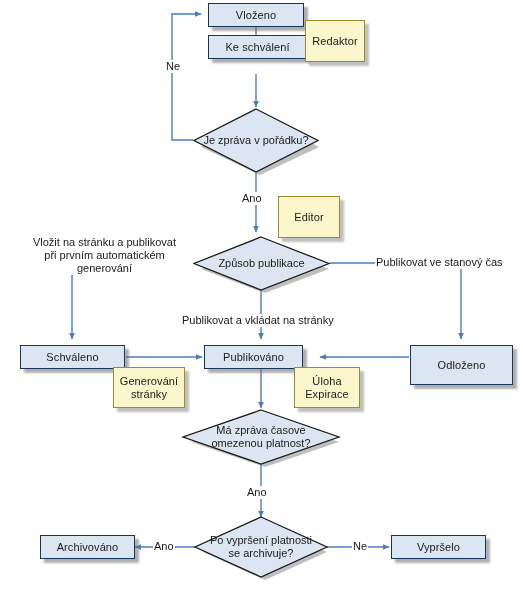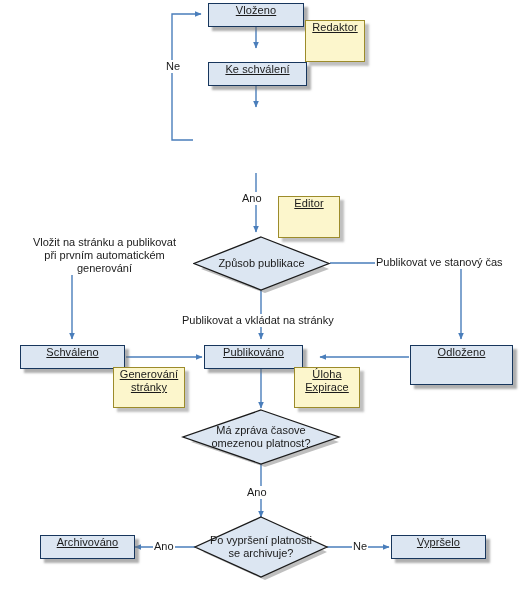--- a/index.html
+++ b/index.html
@@ -22,28 +22,28 @@
     position: absolute;
     left: 0;
     top: 0;
     width: 523px;
     height: 596px;
   }
   .node {
     position: absolute;
     box-sizing: border-box;
     display: flex;
+    align-items: center;
     justify-content: center;
     text-align: center;
     color: #1a1a1a;
     font-size: 11px;
     line-height: 13px;
     letter-spacing: 0.1px;
     z-index: 3;
-    text-decoration: underline;
   }
   .box {
     background: #dce6f2;
     border: 1.2px solid #17365d;
     box-shadow: 4px 4px 2px rgba(110,110,110,0.55);
   }
   .note {
     background: #fcf6cc;
     border: 1.2px solid #9c8b2a;
     box-shadow: 4px 4px 2px rgba(130,130,130,0.5);
@@ -126,21 +126,21 @@
       <path d="M195,547 L135,547" marker-end="url(#arrow)"></path>
 
       <path d="M327,547 L389,547" marker-end="url(#arrow)"></path>
     </g>
   </svg>
 
   <div class="node box" style="left:208px; top:3px; width:96px; height:24px;">
     <span>Vloženo</span>
   </div>
 
-  <div class="node box" style="left:208px; top:62px; width:99px; height:24px;">
+  <div class="node box" style="left:208px; top:35px; width:99px; height:24px;">
     <span>Ke schválení</span>
   </div>
 
   <div class="node box" style="left:20px; top:345px; width:105px; height:24px;">
     <span>Schváleno</span>
   </div>
 
   <div class="node box" style="left:204px; top:345px; width:99px; height:24px;">
     <span>Publikováno</span>
   </div>
@@ -150,20 +150,27 @@
   </div>
 
   <div class="node box" style="left:391px; top:535px; width:95px; height:24px;">
     <span>Vypršelo</span>
   </div>
 
   <div class="node box" style="left:40px; top:535px; width:95px; height:24px;">
     <span>Archivováno</span>
   </div>
 
+  <div class="diamond-wrap" style="left:193px; top:108px; width:126px; height:65px;">
+    <svg width="126" height="65" viewBox="0 0 126 65" xmlns="http://www.w3.org/2000/svg">
+      <polygon points="63,4 122,36 63,64 4,36" fill="#808080" opacity="0.5" transform="translate(4,3)"></polygon>
+      <polygon points="63,1 125,32.5 63,64 1,32.5" fill="#dce6f2" stroke="#1a1a1a" stroke-width="1.3"></polygon>
+    </svg>
+    <div class="diamond-label nowrap">Je zpráva v pořádku?</div>
+  </div>
 
   <div class="diamond-wrap" style="left:193px; top:236px; width:137px; height:55px;">
     <svg width="137" height="55" viewBox="0 0 137 55" xmlns="http://www.w3.org/2000/svg">
       <polygon points="68,4 132,30 68,54 4,30" fill="#808080" opacity="0.5" transform="translate(4,3)"></polygon>
       <polygon points="68,1 136,27.5 68,54 1,27.5" fill="#dce6f2" stroke="#1a1a1a" stroke-width="1.3"></polygon>
     </svg>
     <div class="diamond-label nowrap">Způsob publikace</div>
   </div>
 
   <div class="diamond-wrap" style="left:182px; top:409px; width:158px; height:56px;">

